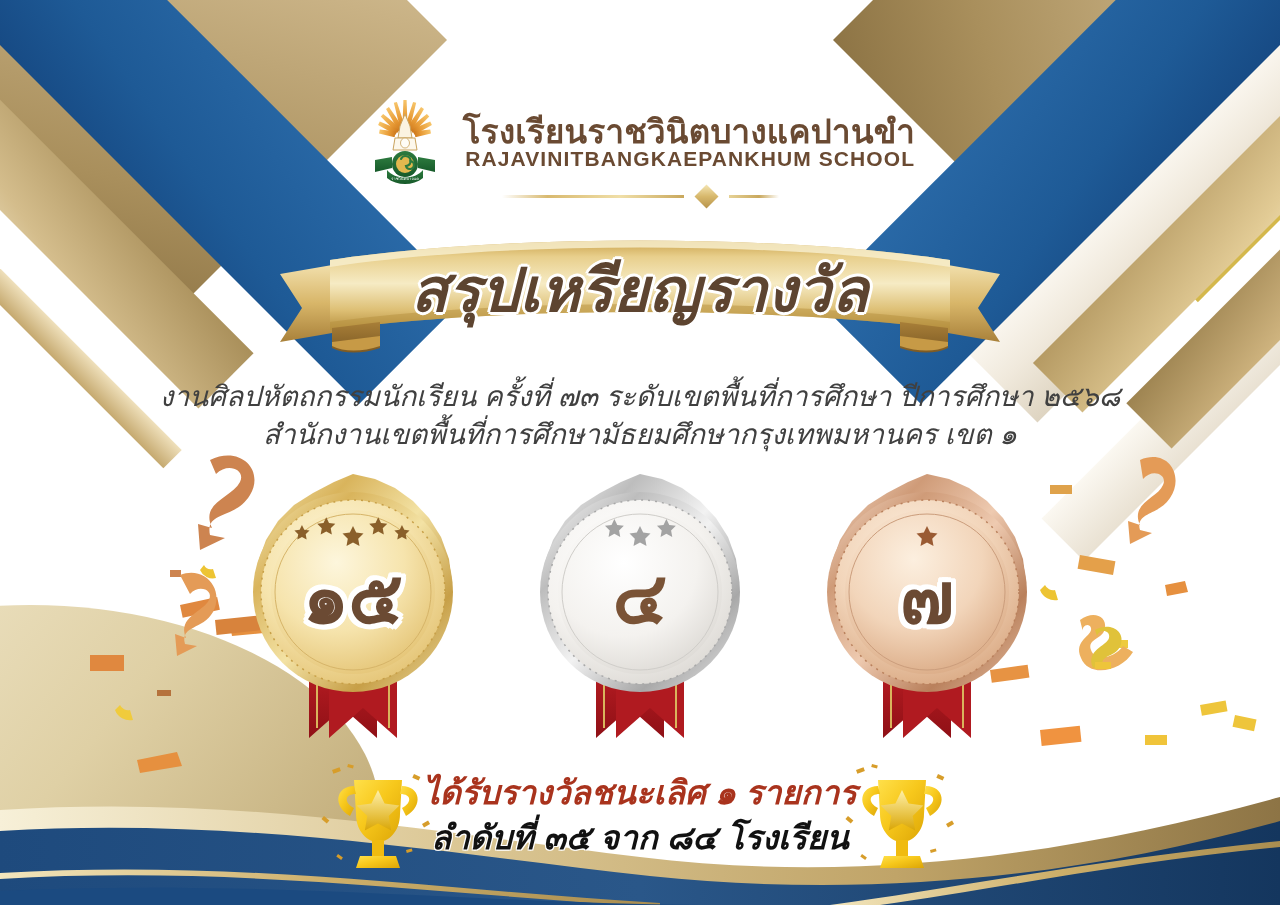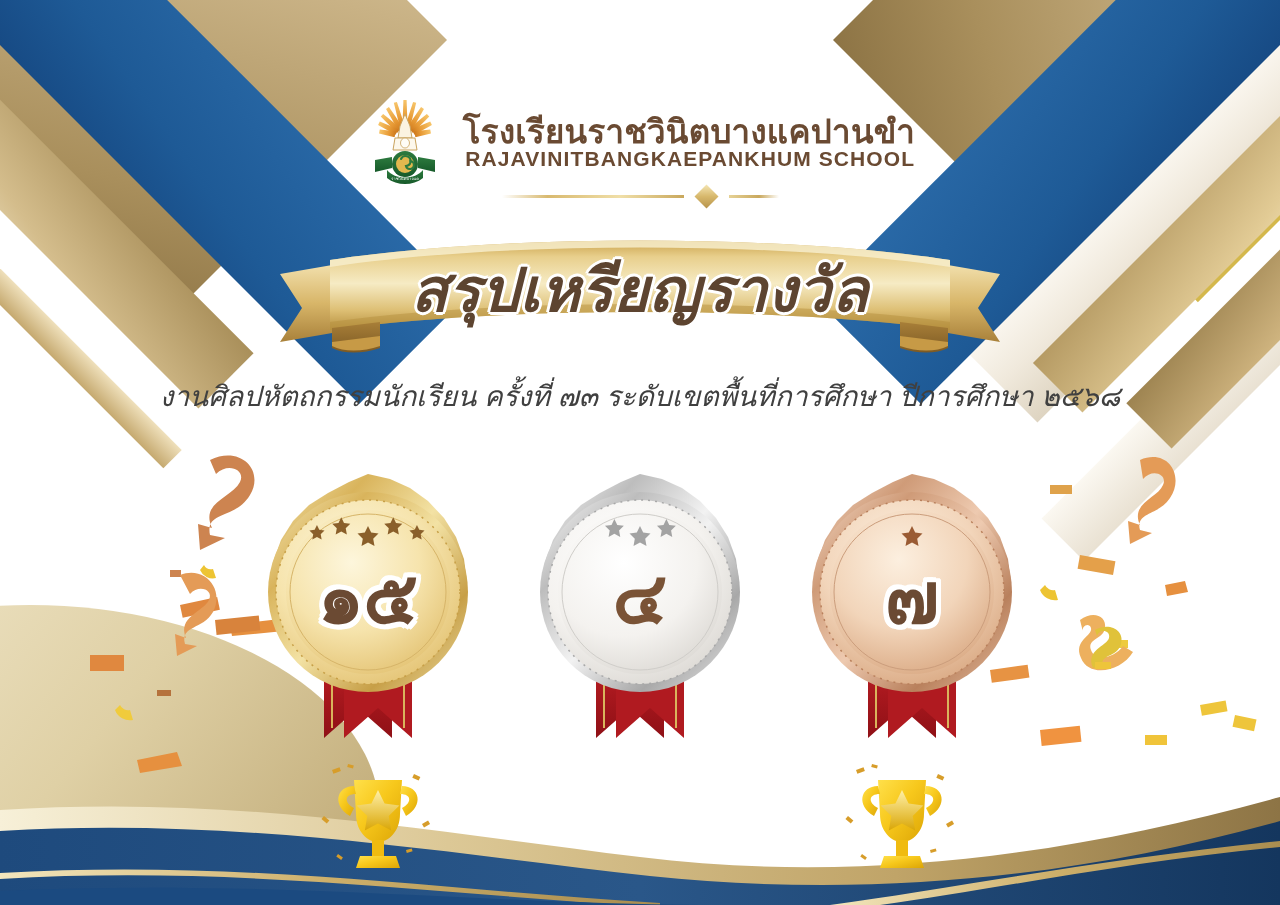--- a/index.html
+++ b/index.html
@@ -146,21 +146,21 @@
     position:absolute; left:0; top:378px; width:1280px; text-align:center;
   }
   .sub-line {
     font-size:28px; font-style:italic; color:#404040;
     line-height:1.36; font-weight:500;
   }
 
   
   .medals {
     position:absolute; left:0; top:470px; width:1280px;
-    display:flex; justify-content:center; gap:28px;
+    display:flex; justify-content:center; gap:43px;
   }
   .medal { position:relative; width:244px; height:270px; }
   .medal-svg { position:absolute; left:0; top:0; }
   .medal-num {
     position:absolute; left:0; top:0; width:244px; height:244px;
     display:flex; align-items:center; justify-content:center;
     font-size:72px; font-weight:bold; color:#6b4a33;
     padding-top:10px;
     text-shadow:
       -4px -4px 0 #fff, 4px -4px 0 #fff, -4px 4px 0 #fff, 4px 4px 0 #fff,
@@ -379,20 +379,21 @@
       <path d="M52,92 L100,86 L100,112 C82,118 64,118 52,112 Z" fill="url(#gRibFold)"></path>
       <path d="M668,92 L620,86 L620,112 C638,118 656,118 668,112 Z" fill="url(#gRibFold)"></path>
       <path d="M52,106 L100,100 L100,110 C82,116 64,116 52,110 Z" fill="#c79a46"></path>
       <path d="M668,106 L620,100 L620,110 C638,116 656,116 668,110 Z" fill="#c79a46"></path>
     </svg>
     <div class="banner-title">สรุปเหรียญรางวัล</div>
   </div>
 
   <div class="subtitles">
     <div class="sub-line">งานศิลปหัตถกรรมนักเรียน ครั้งที่ ๗๓ ระดับเขตพื้นที่การศึกษา ปีการศึกษา ๒๕๖๘</div>
+    <div class="sub-line">สำนักงานเขตพื้นที่การศึกษามัธยมศึกษากรุงเทพมหานคร เขต ๑</div>
   </div>
 
   <div class="medals">
 
     <div class="medal">
       <svg class="medal-svg" width="244" height="270" viewBox="0 0 244 270">
         <defs>
           <linearGradient id="gGoldRim" x1="0" y1="0" x2="1" y2="1">
             <stop offset="0%" stop-color="#f6e9b8"></stop>
             <stop offset="25%" stop-color="#d9b45c"></stop>
@@ -561,14 +562,18 @@
       <rect x="14" y="12" width="8" height="4" transform="rotate(-20 14 12)"></rect>
       <rect x="96" y="16" width="7" height="4" transform="rotate(25 96 16)"></rect>
       <rect x="6" y="58" width="7" height="4" transform="rotate(40 6 58)"></rect>
       <rect x="104" y="66" width="7" height="4" transform="rotate(-30 104 66)"></rect>
       <rect x="30" y="6" width="6" height="3" transform="rotate(15 30 6)"></rect>
       <rect x="88" y="92" width="6" height="3" transform="rotate(-15 88 92)"></rect>
       <rect x="20" y="96" width="6" height="3" transform="rotate(35 20 96)"></rect>
     </g>
   </svg>
 
+  <div class="footer">
+    <div class="foot-line1">ได้รับรางวัลชนะเลิศ ๑ รายการ</div>
+    <div class="foot-line2">ลำดับที่ ๓๕ จาก ๘๔ โรงเรียน</div>
+  </div>
 
 </div>
 
 </body></html>

